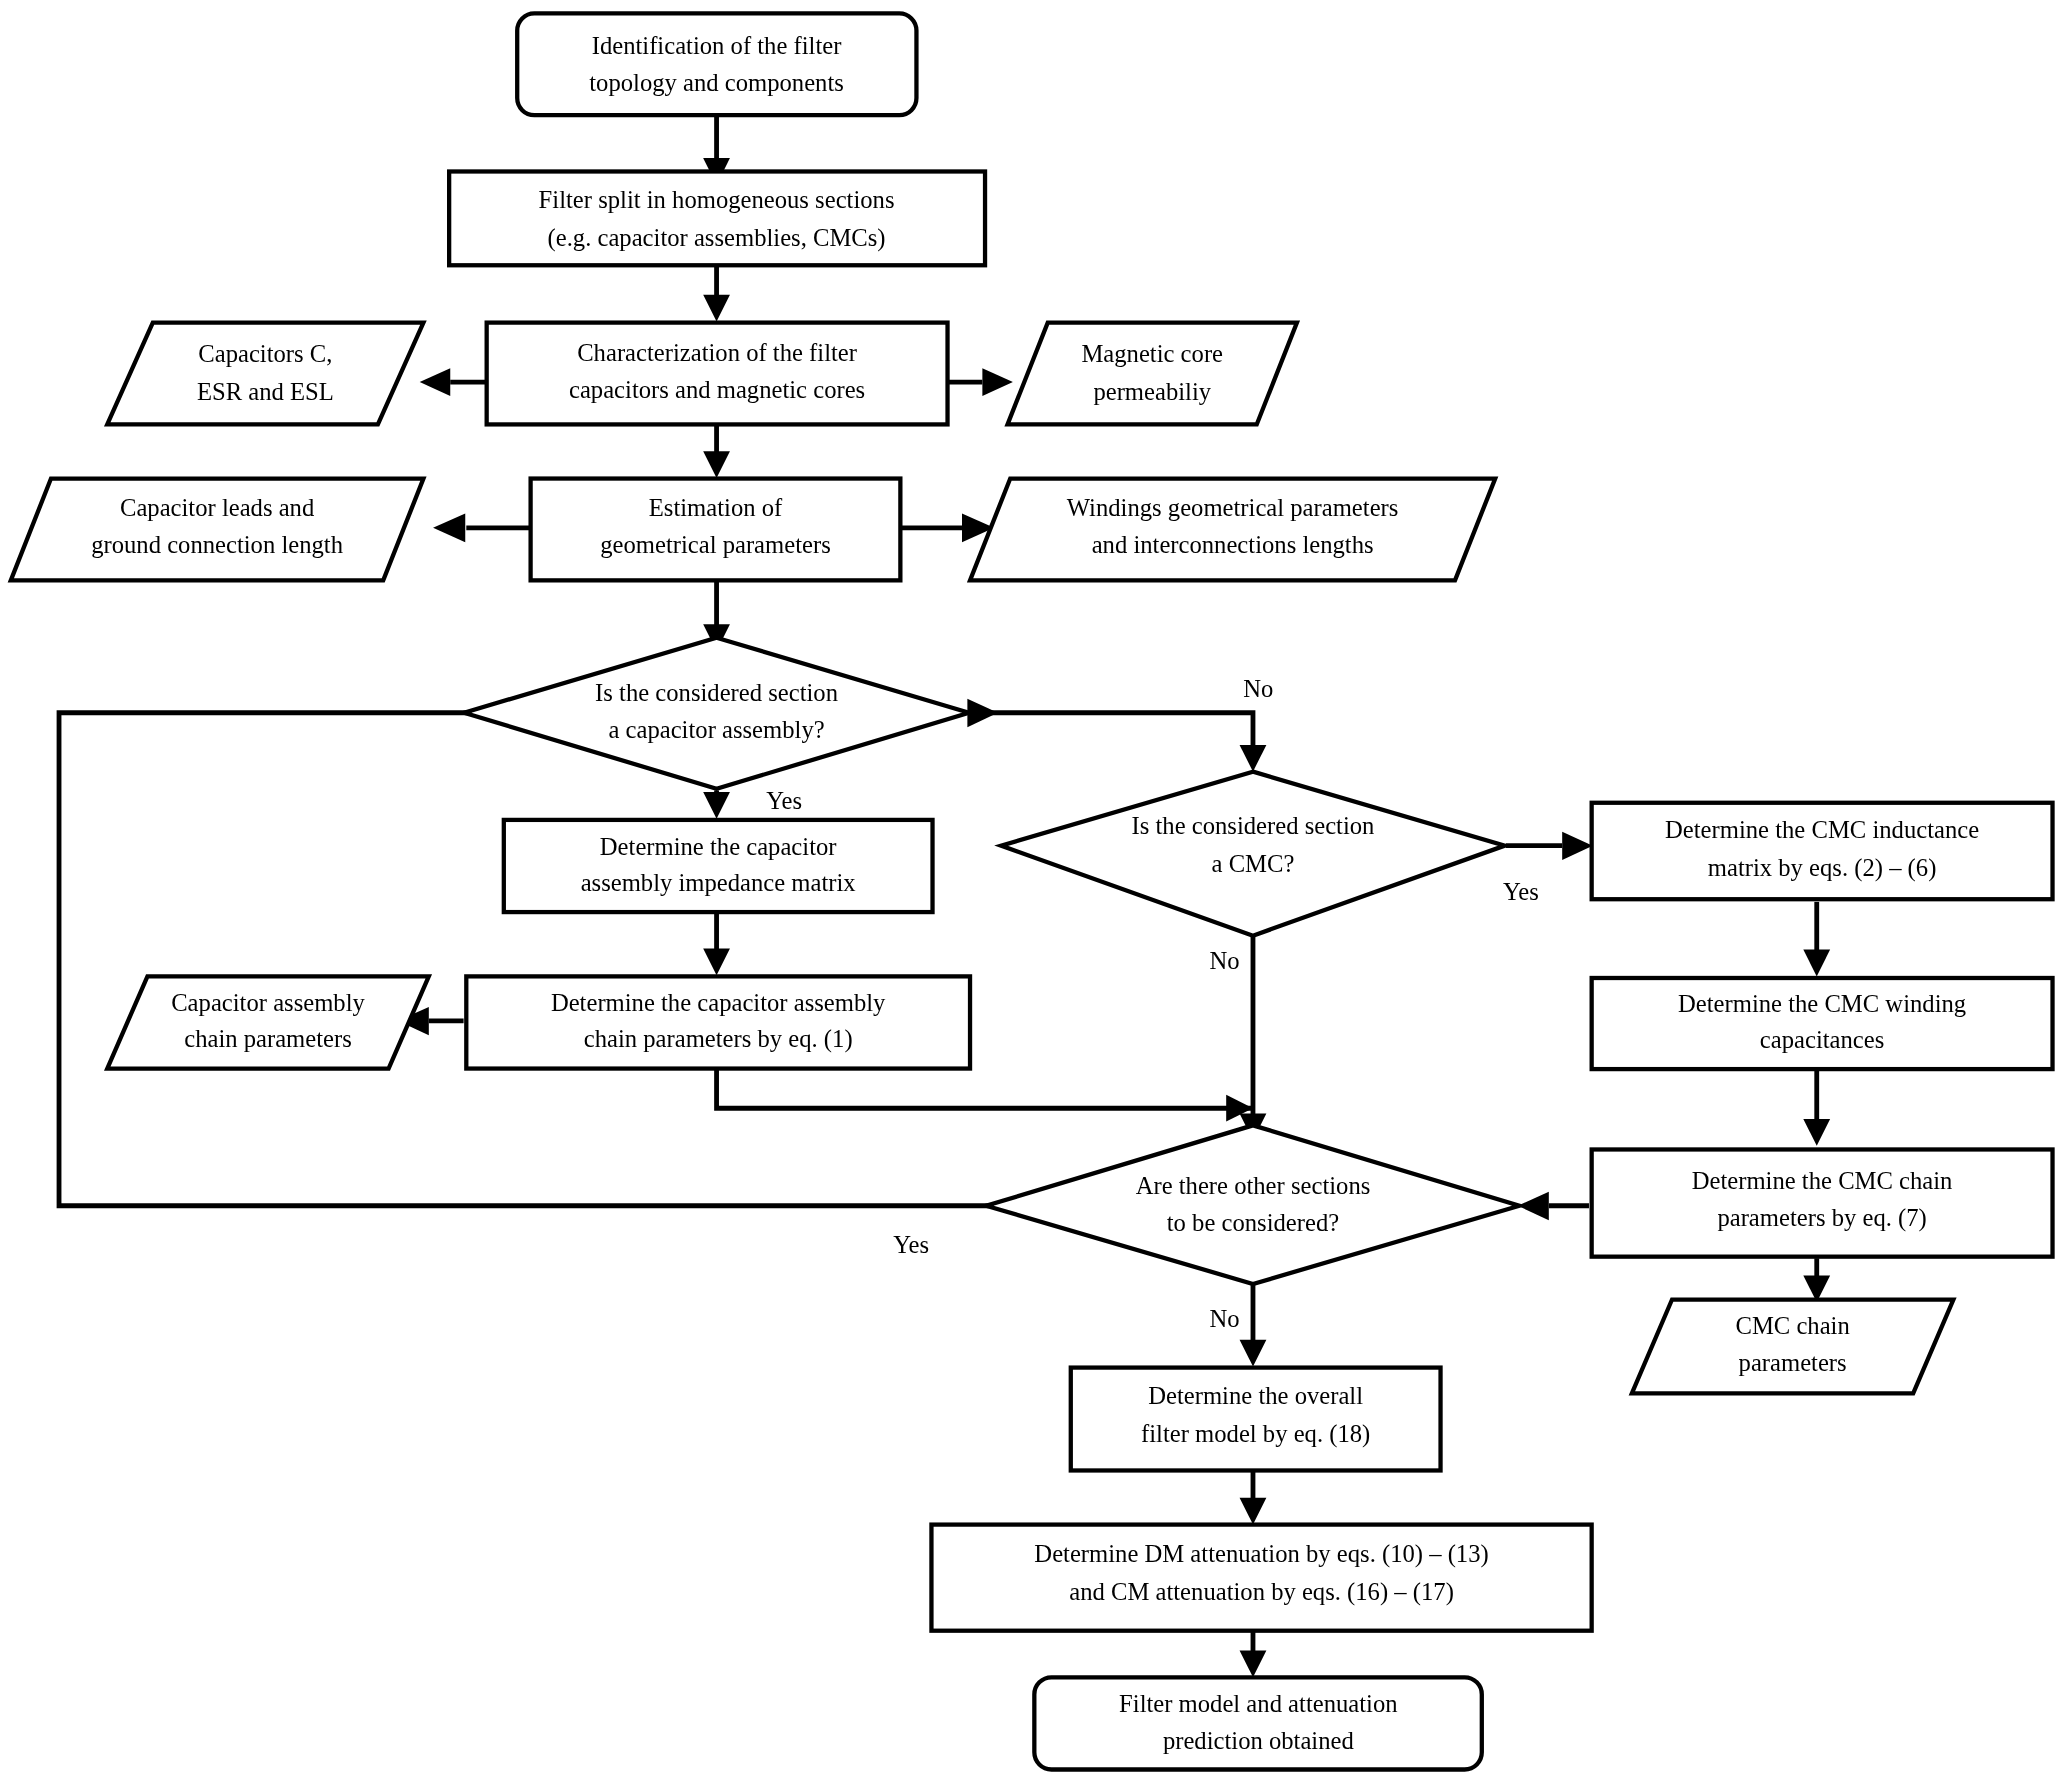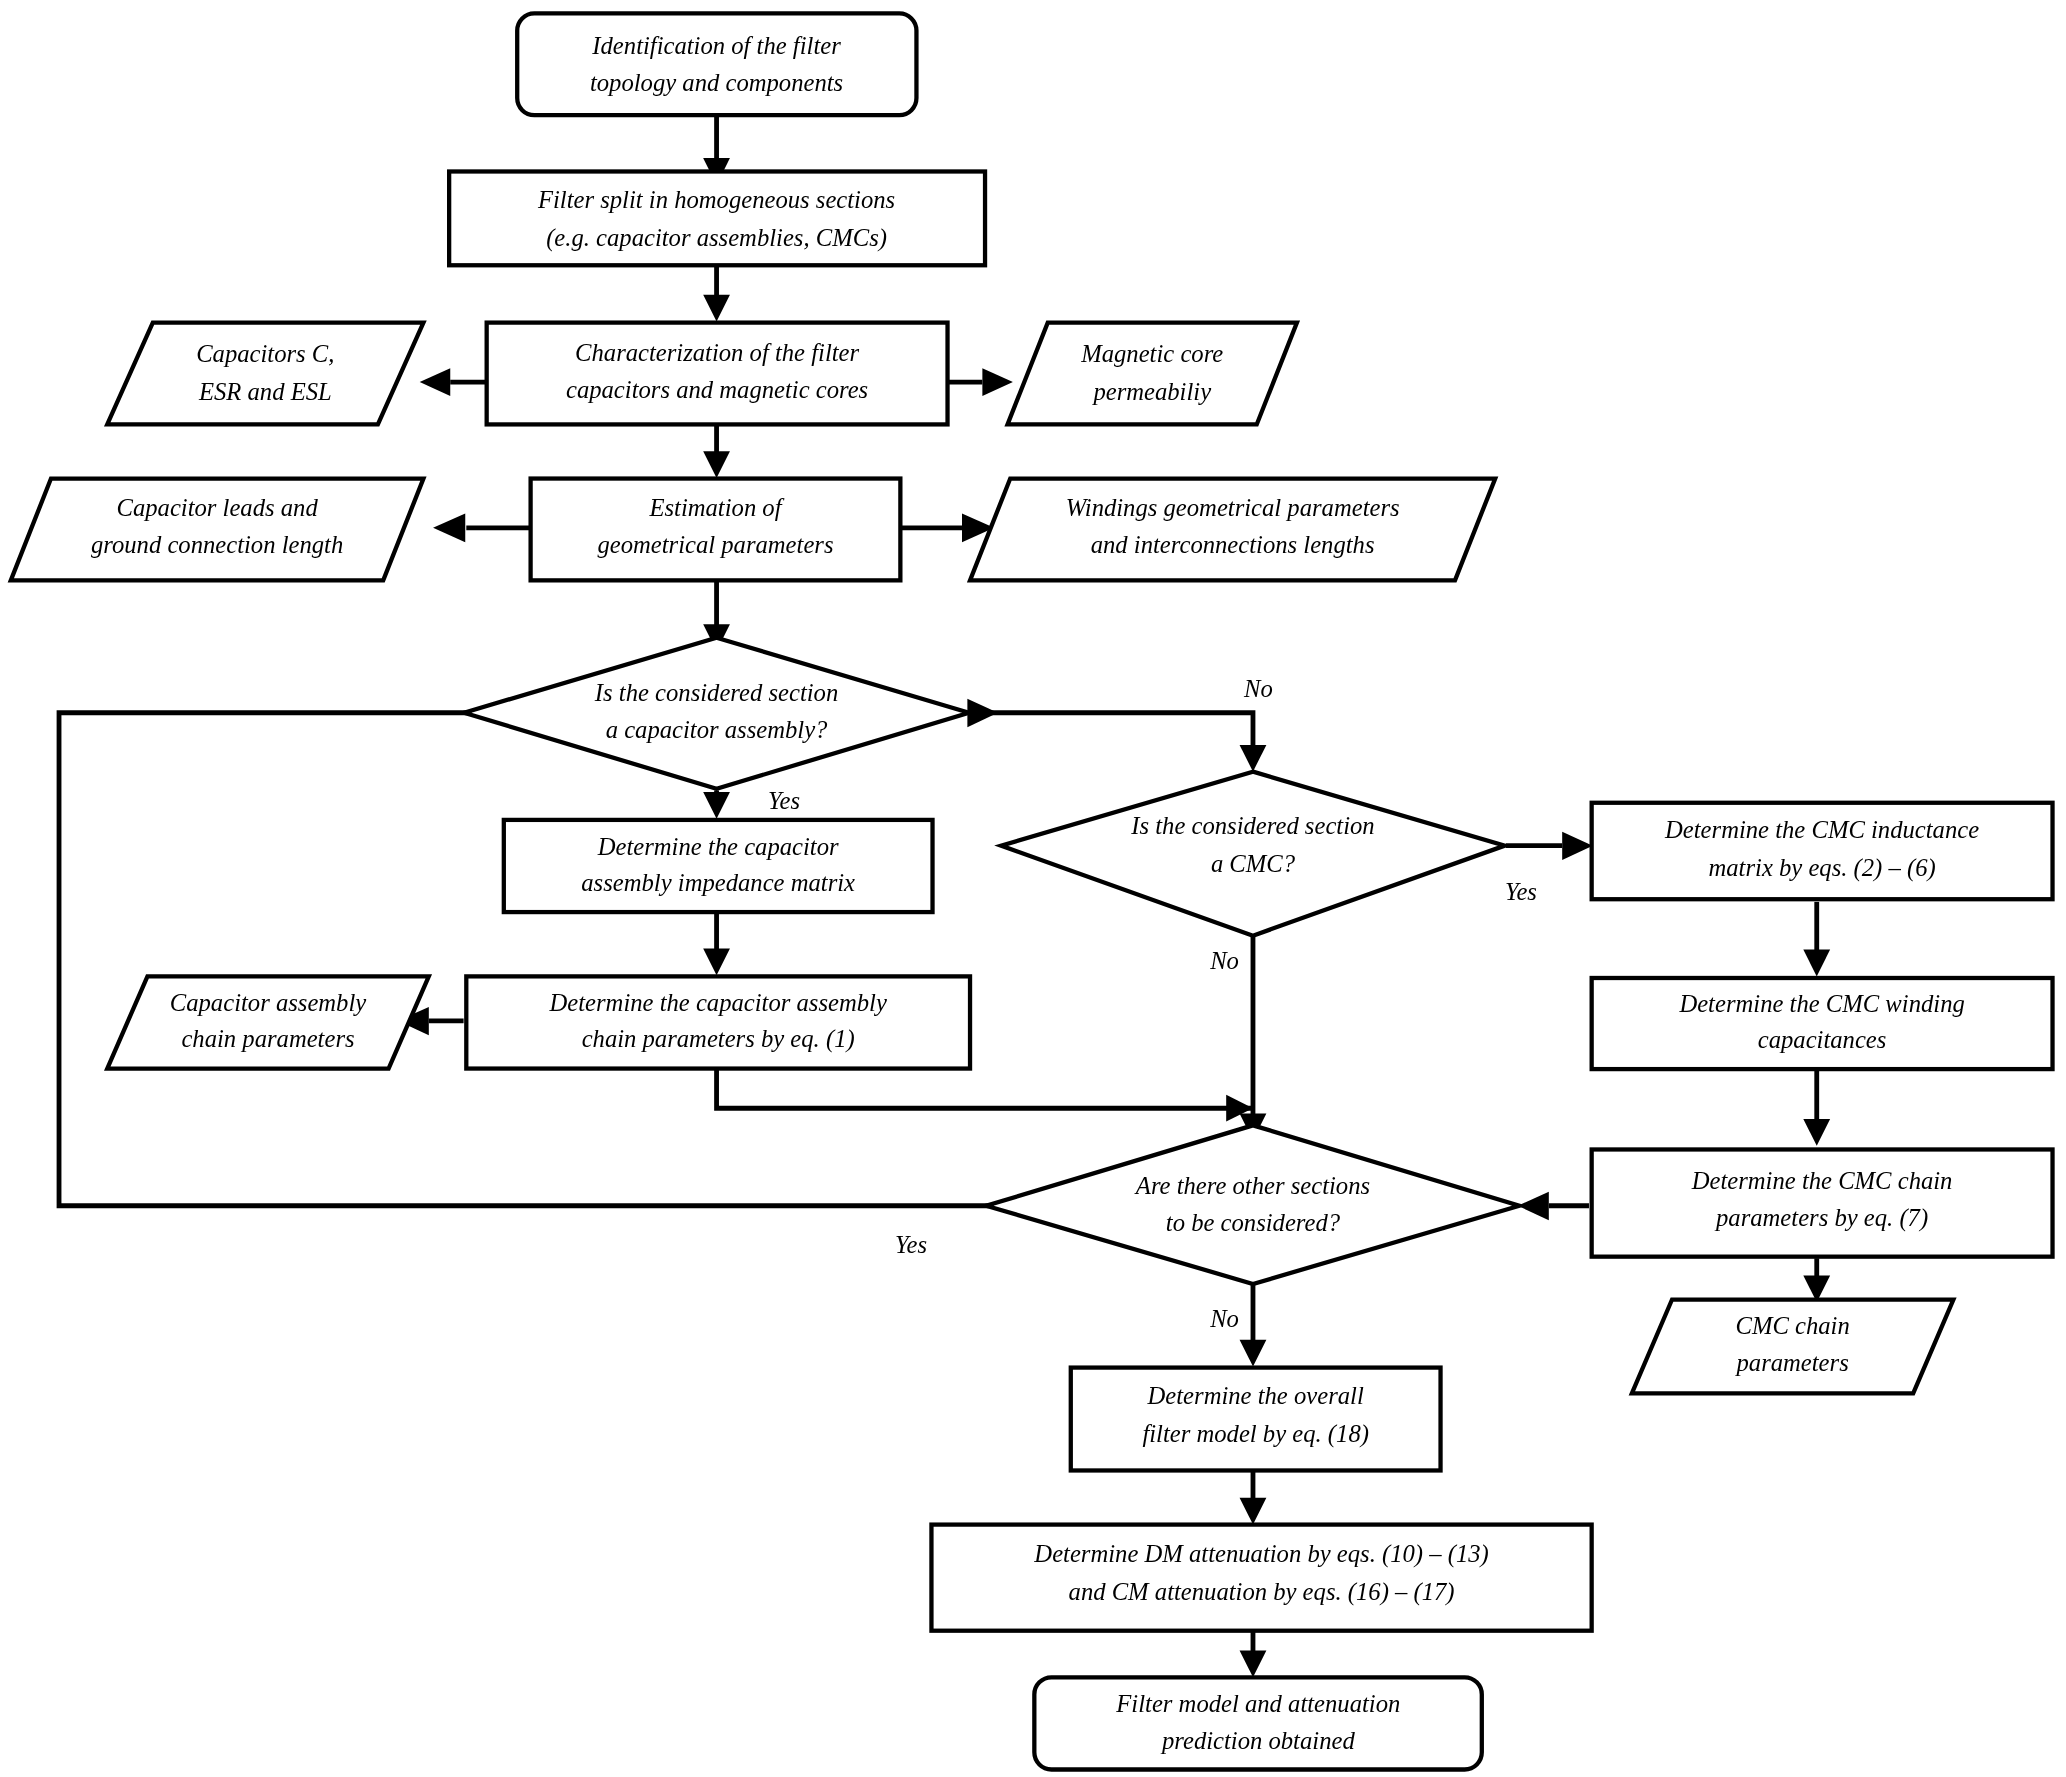--- a/index.html
+++ b/index.html
@@ -11,21 +11,20 @@
   body {
     width: 2066px;
     height: 1777px;
     font-family: "Liberation Serif", "DejaVu Serif", serif;
     overflow: hidden;
   }
   #chart-root {
     position: relative;
     width: 2044px;
     height: 1777px;
-    font-style: italic;
   }
   svg#flow {
     display: block;
     width: 2066px;
     height: 1777px;
   }
   .shape-outline {
     fill: #ffffff;
     stroke: #000000;
     stroke-width: 7;

